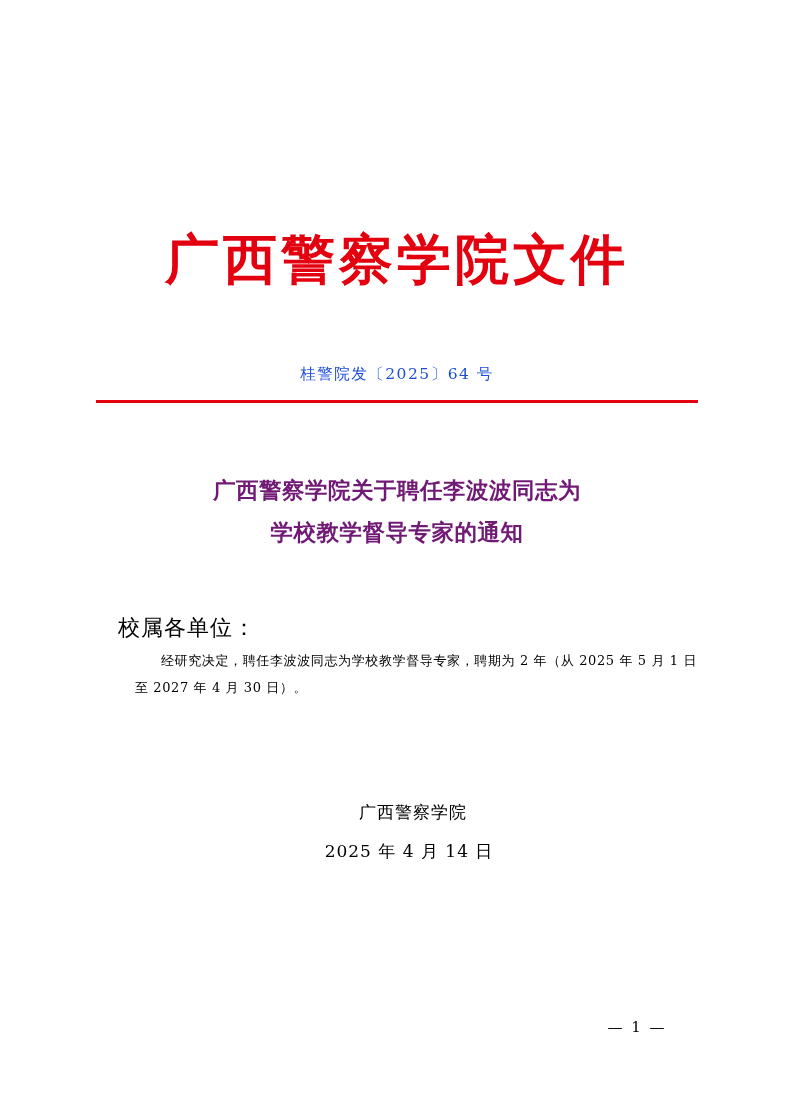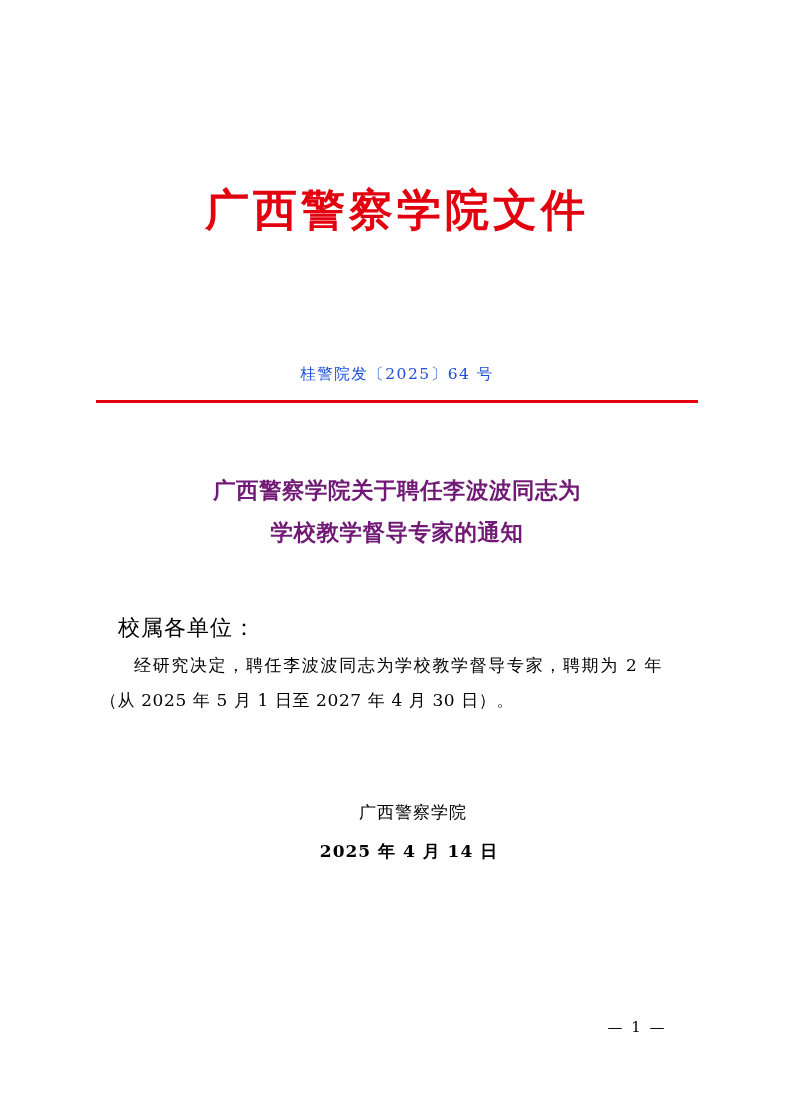--- a/index.html
+++ b/index.html
@@ -28,25 +28,26 @@
   .masthead {
     position: absolute;
     left: 0;
     top: 186px;
     width: 794px;
     text-align: center;
   }
   .masthead-title {
     font-family: "DejaVu Serif", "Liberation Serif", serif;
     font-weight: 700;
-    font-size: 44px;
+    font-size: 54px;
     line-height: 1.1;
     letter-spacing: 4px;
     color: #e3000f;
     white-space: nowrap;
+    margin-top: 44px;
   }
 
   
   .doc-number {
     position: absolute;
     left: 0;
     top: 364px;
     width: 794px;
     text-align: center;
     font-family: "DejaVu Serif", "Liberation Serif", serif;
@@ -88,24 +89,24 @@
   .salutation {
     position: absolute;
     left: 118px;
     top: 607px;
     font-size: 22px;
     letter-spacing: 1px;
     line-height: 1.9;
   }
   .body-text {
     position: absolute;
-    left: 100px;
+    left: 135px;
     top: 648px;
     width: 562px;
-    font-size: 17px;
+    font-size: 13px;
     line-height: 2.05;
     letter-spacing: 0.6px;
     text-align: justify;
     text-justify: inter-ideograph;
   }
   .body-text .indent {
     display: block;
     text-indent: 2em;
   }
 
@@ -118,21 +119,21 @@
     text-align: center;
     font-size: 17px;
     line-height: 2.3;
     letter-spacing: 1px;
   }
   .signature .sig-line {
     display: block;
     white-space: nowrap;
   }
   .signature .sig-org { padding-left: 32px; }
-  .signature .sig-date { padding-left: 24px; font-weight: bold; }
+  .signature .sig-date { padding-left: 24px; }
 
   
   .page-number {
     position: absolute;
     left: 0;
     top: 1018px;
     width: 794px;
     text-align: center;
     padding-right: 0;
     font-size: 15px;

